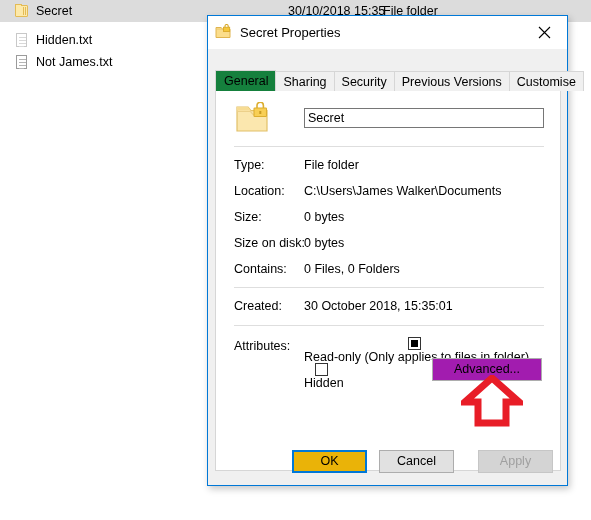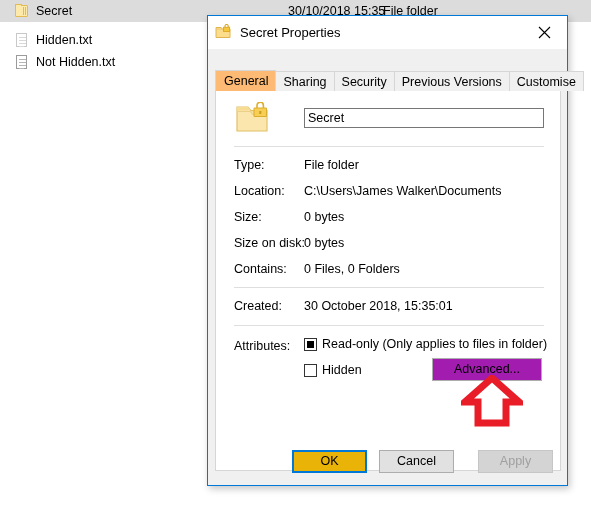--- a/index.html
+++ b/index.html
@@ -165,21 +165,21 @@
     color: #000;
     background: #f0f0f0;
     border: 1px solid #d6d6d6;
     border-bottom: none;
     margin-right: -1px;
     box-sizing: border-box;
     white-space: nowrap;
     cursor: default;
   }
   .tab.active {
-    background: #fdba74;
+    background: #15803d;
     border-color: #d6d6d6;
     height: 21px;
     line-height: 21px;
     position: relative;
     z-index: 4;
     padding-left: 8px;
   }
 
   .tabpage {
     position: absolute;
@@ -255,20 +255,21 @@
   }
   .cbrow {
     position: absolute;
     left: 88px;
     display: flex;
     align-items: center;
     font-size: 12.5px;
     color: #000;
     white-space: nowrap;
     cursor: default;
+    flex-direction: column;
   }
   .cbox {
     width: 13px; height: 13px;
     border: 1px solid #333333;
     background: #ffffff;
     box-sizing: border-box;
     margin-right: 5px;
     flex: 0 0 13px;
     position: relative;
   }
@@ -361,21 +362,21 @@
 
   <div class="file-row" style="top:51px;">
     <span class="ico">
       <span class="ico-doc">
         <span class="ln" style="top:3px;"></span>
           <span class="ln" style="top:6px;"></span>
         <span class="ln" style="top:9px;"></span>
           <span class="ln" style="top:12px;width:5px;"></span>
       </span>
     </span>
-    <span class="fname">Not Hidden.txt</span>
+    <span class="fname">Not James.txt</span>
   </div>
 </div>
 
 <div id="dialog">
 
   <div class="titlebar">
     <span class="tb-icon">
       <svg width="17" height="17" viewBox="0 0 17 17">
         <path d="M1 3.5h5.2l1.3 1.6H15v8.4H1z" fill="#fbdd8b" stroke="#e0b44f" stroke-width="1"></path>
         <path d="M1 5.1h6.5l1.2 1.5H15" fill="none" stroke="#e6c470" stroke-width="0.8"></path>

